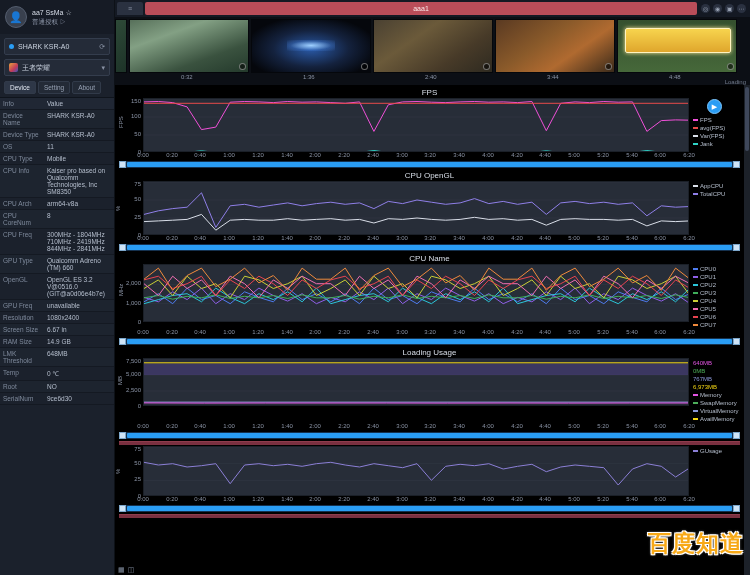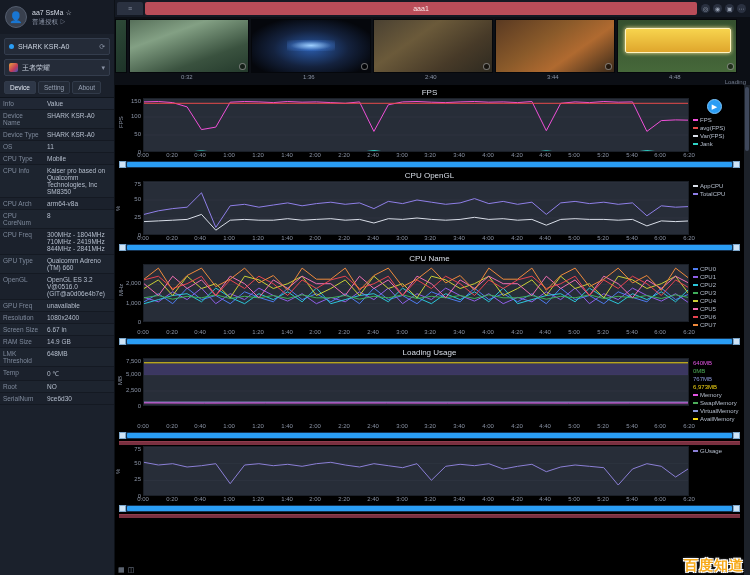--- a/index.html
+++ b/index.html
@@ -102,21 +102,21 @@
   .x-labels span { position:absolute; transform:translateX(-50%); color:#8a93a5; font-size:6px; top:0; }
   .hscroll { height:7px; margin:1px 2px 2px 2px; background:#15314e; border-radius:2px;
     display:flex; align-items:center; }
   .hscroll .cap { width:7px; height:7px; background:#cfe4f7; border:1px solid #7ea8cc; flex:none; }
   .hscroll .bar { flex:1; height:5px; background:#2a9df4; margin:0 1px; border-radius:1px; }
   .red-strip { height:4px; background:#7a3040; border-top:1px solid #8f3c4c; margin:1px 2px; }
   .v-scroll { position:absolute; right:0; top:0; bottom:0; width:6px; background:#1c2129; }
   .v-thumb { position:absolute; top:2px; left:1px; width:4px; height:64px; background:#3e475a; border-radius:2px; }
   .bottom-mini { position:absolute; left:3px; bottom:1px; display:flex; gap:3px; color:#7f8a9c; font-size:7px; }
 
-  .watermark { position:absolute; right:6px; bottom:0; font-size:14px; font-weight:bold;
+  .watermark { position:absolute; right:6px; bottom:16px; font-size:23px; font-weight:bold;
     color:#f7a918; letter-spacing:1px;
     text-shadow:-1px -1px 0 #fff,1px -1px 0 #fff,-1px 1px 0 #fff,1px 1px 0 #fff, 0 0 3px #fff; }
 </style>
 </head>
 <body>
 
 <div class="window">
 
 
   <div class="body">

